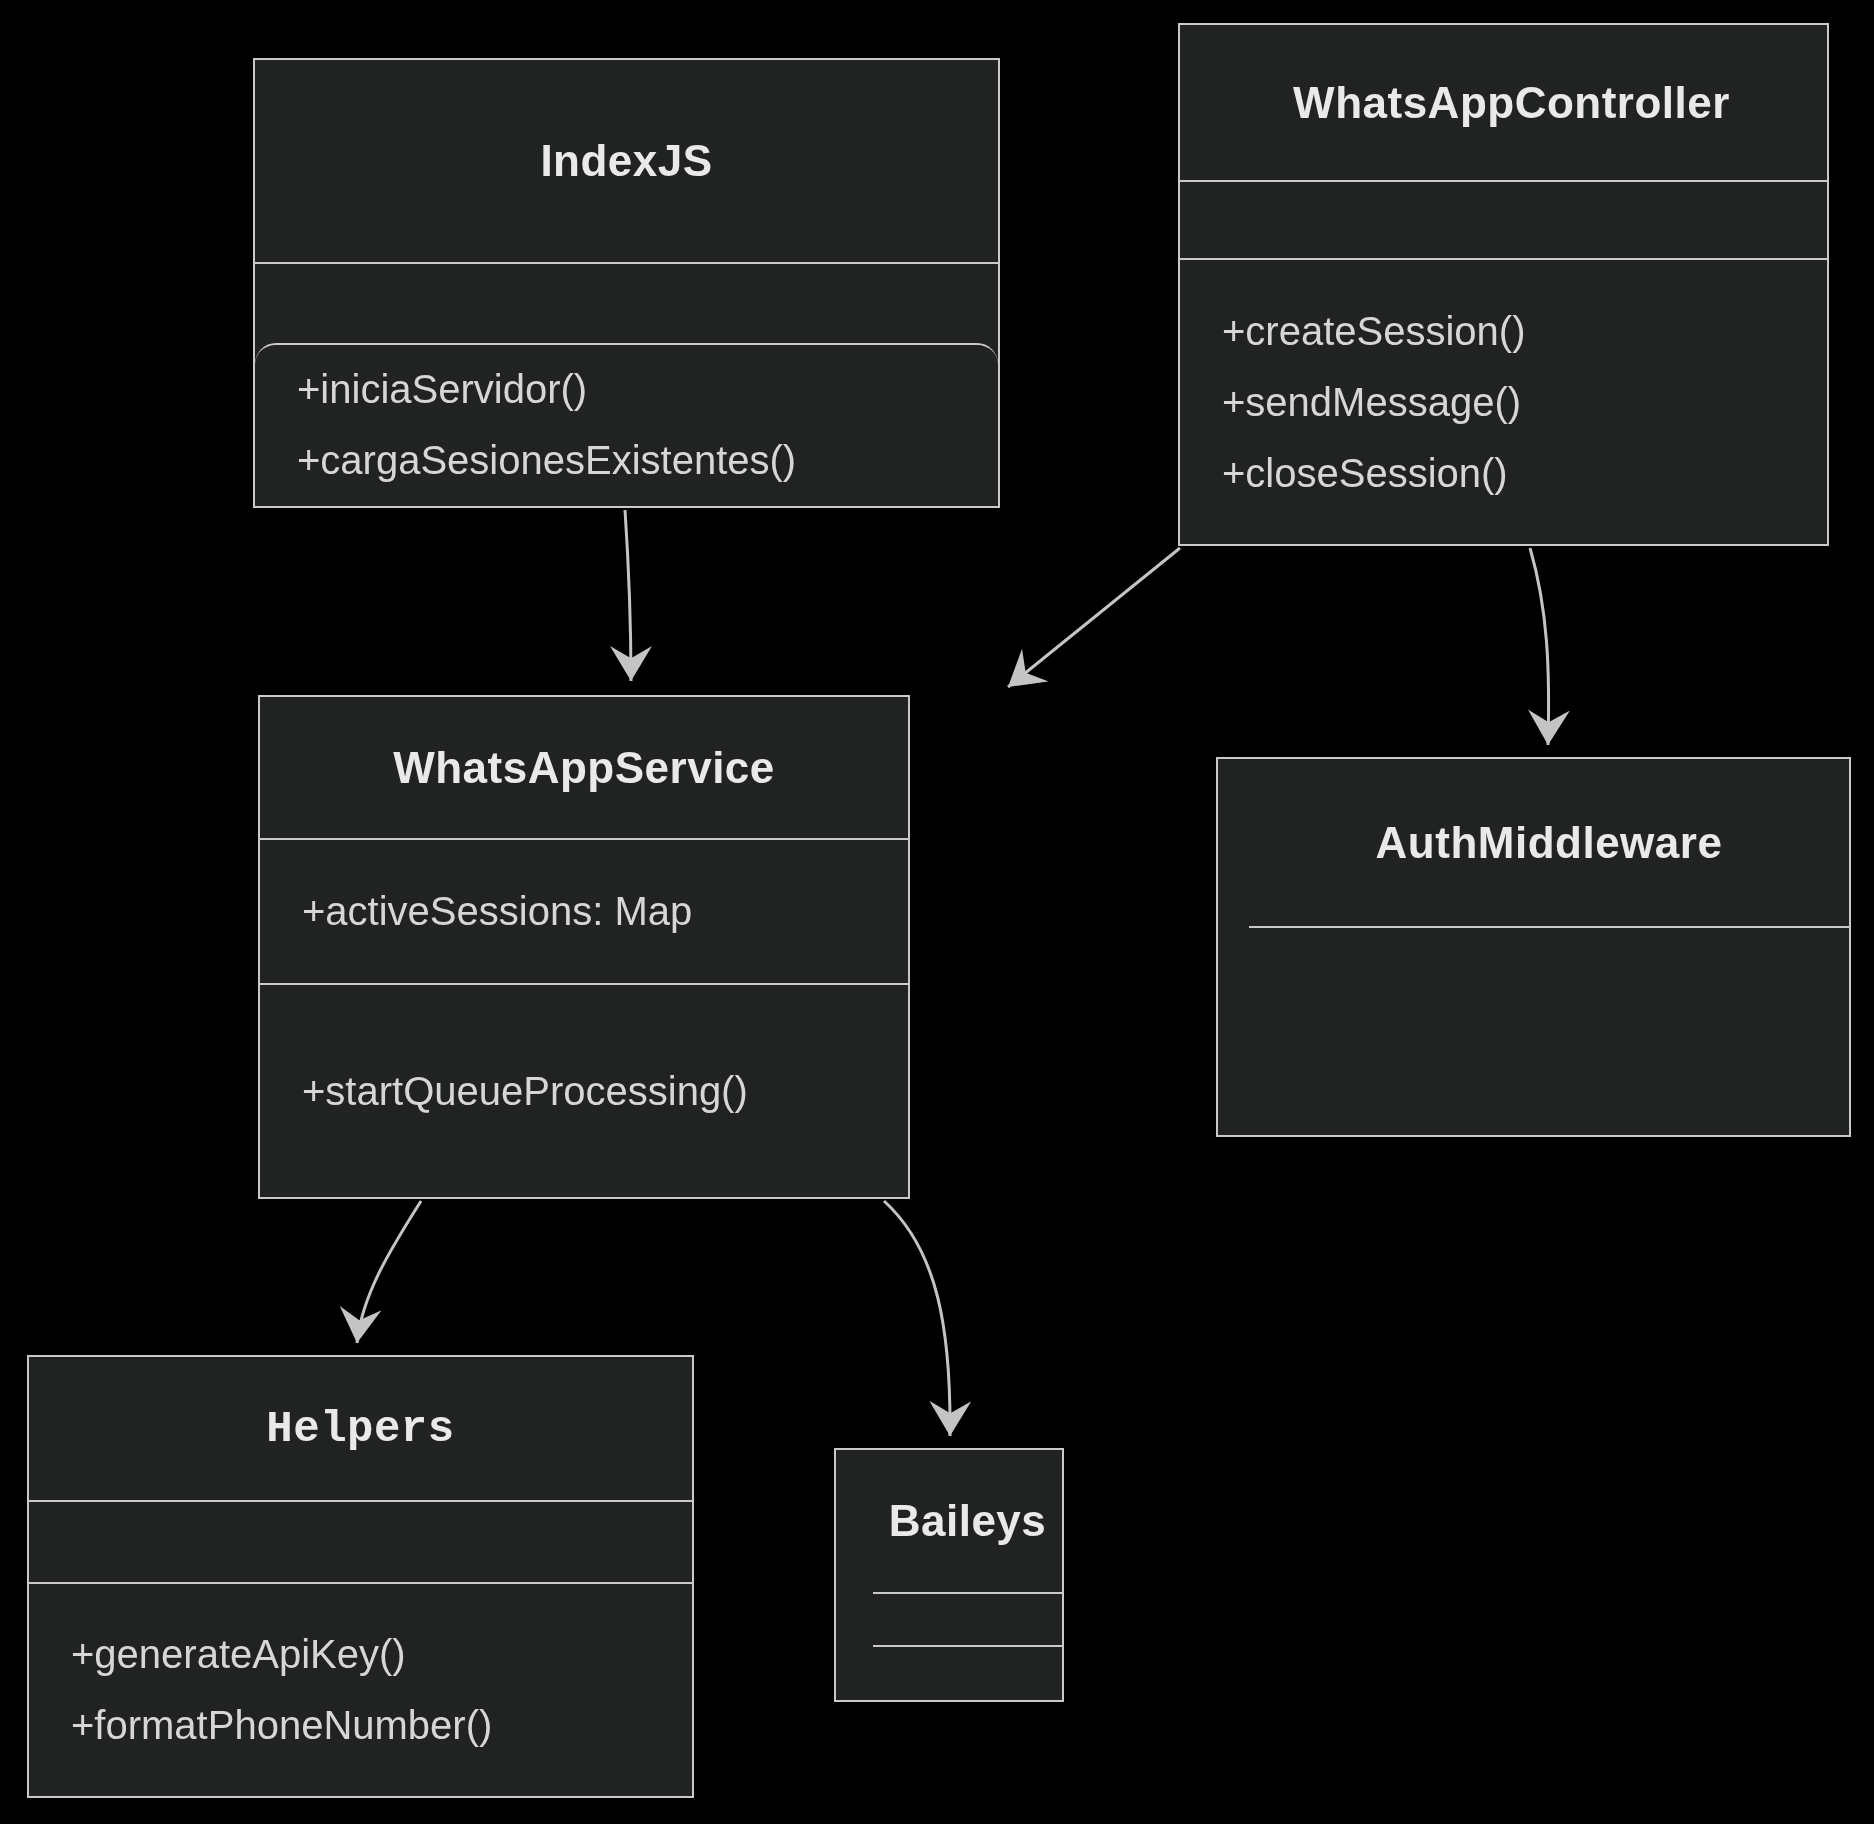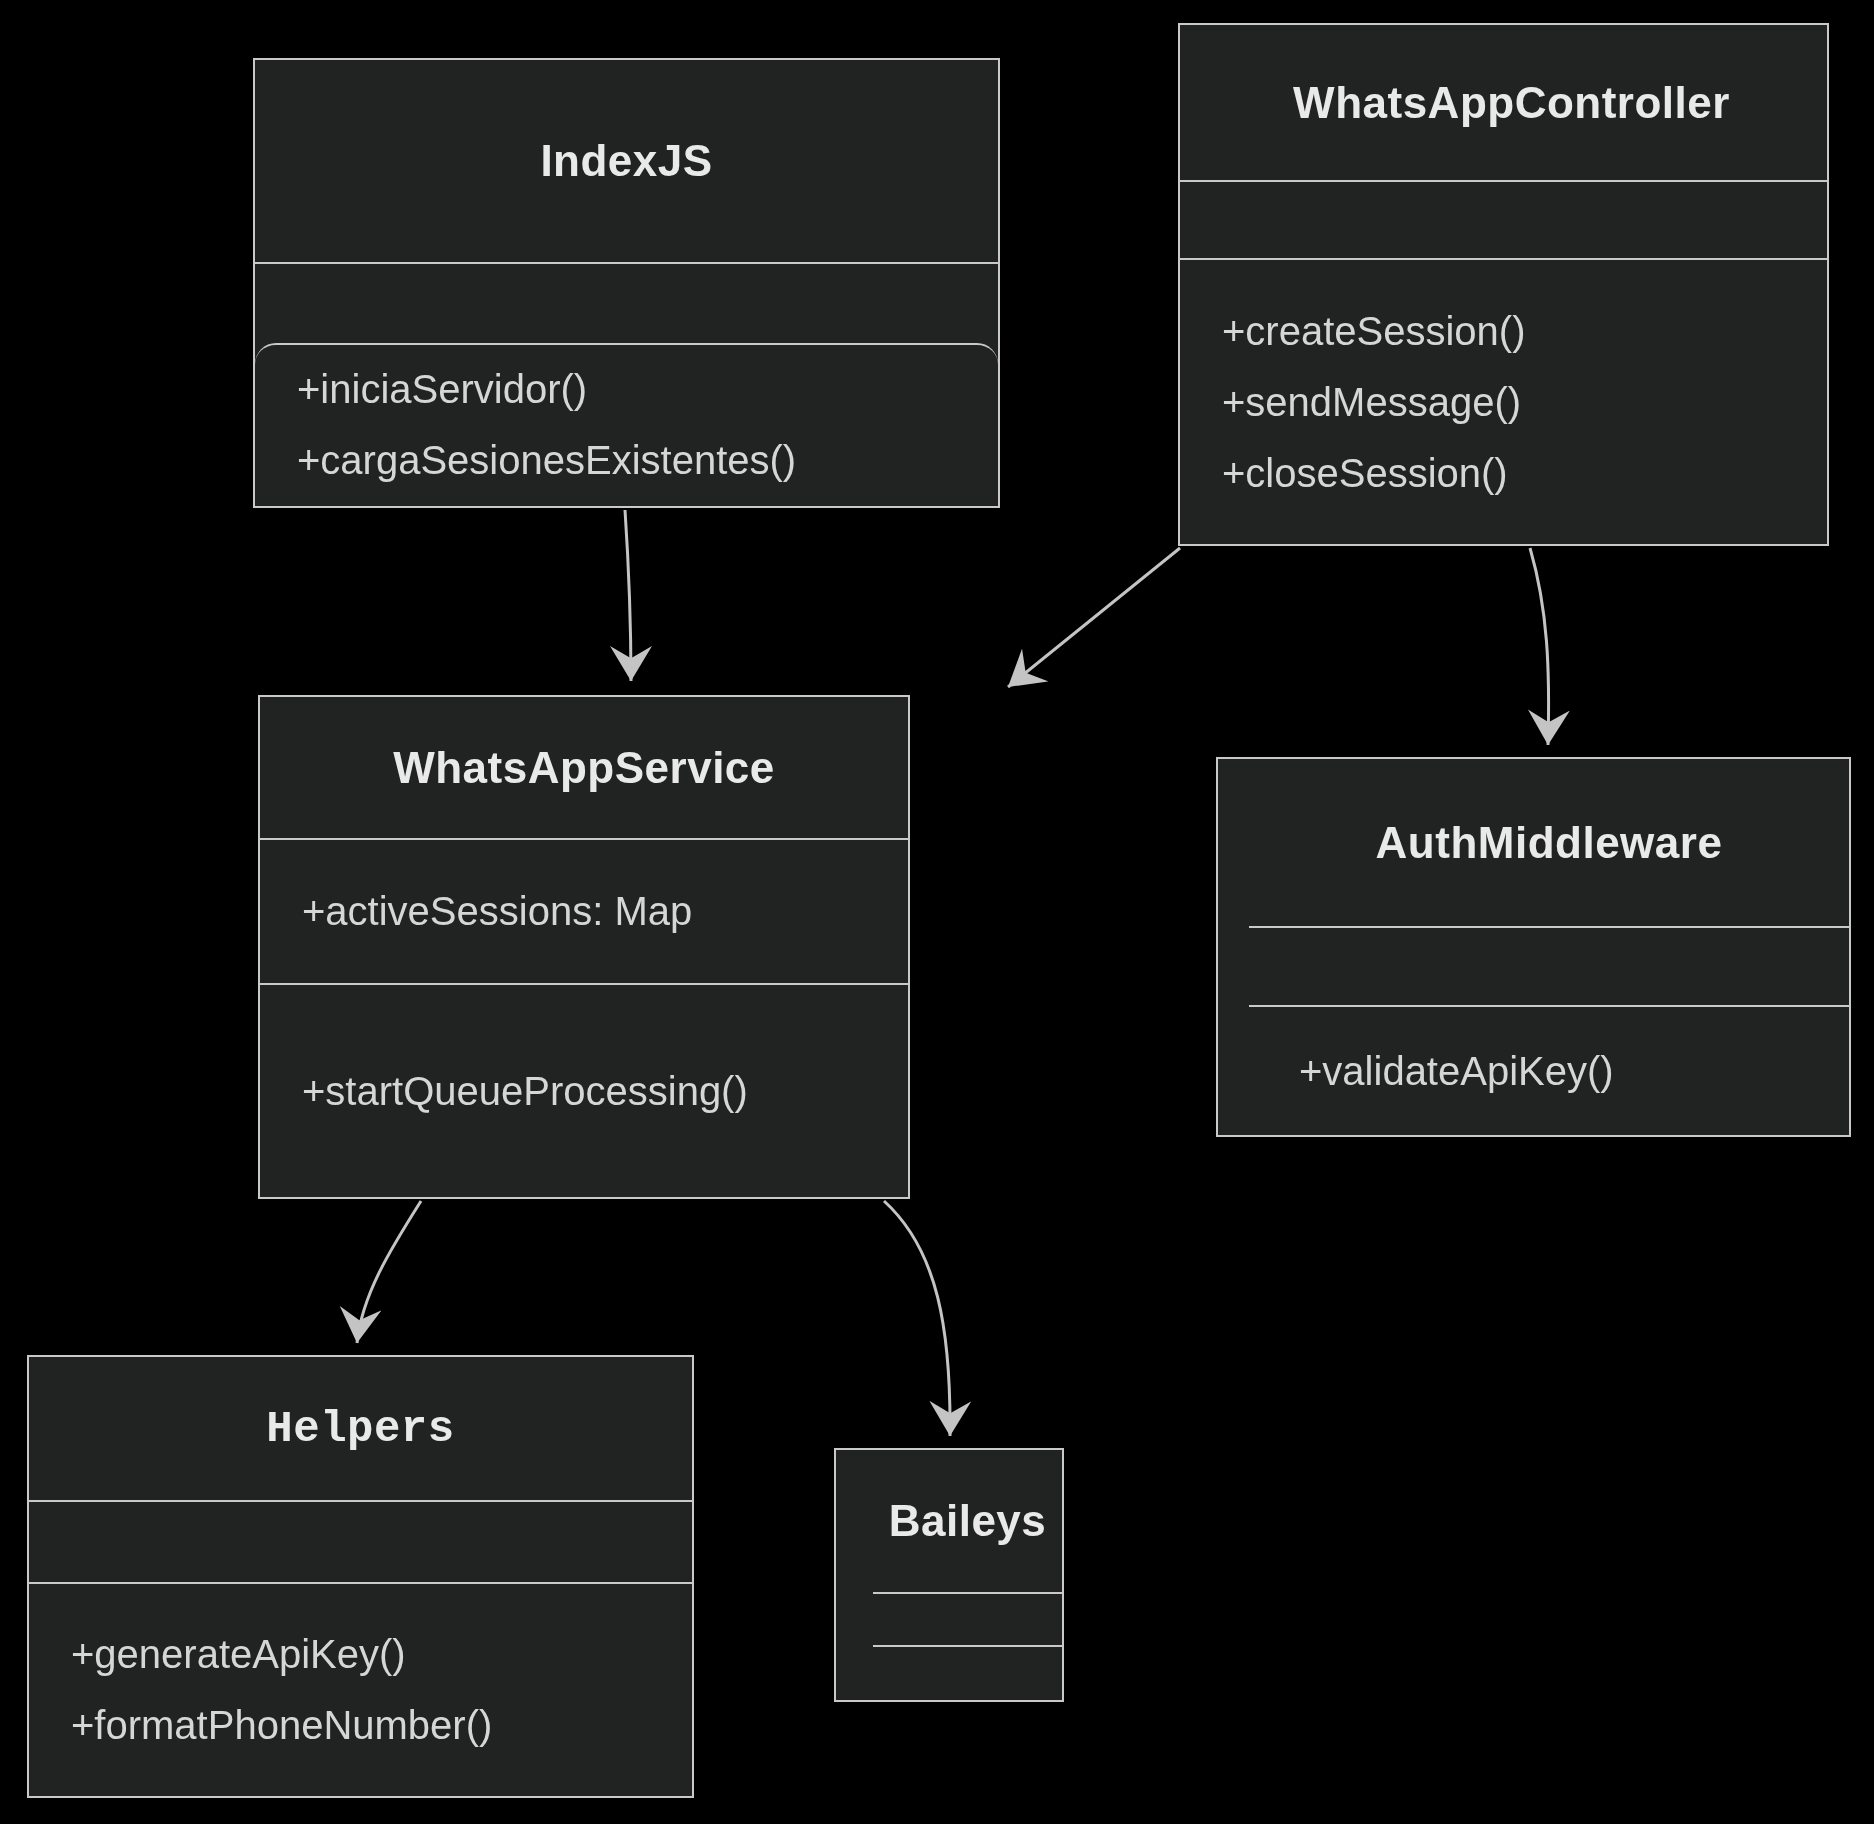--- a/index.html
+++ b/index.html
@@ -118,23 +118,20 @@
       <div class="member">+activeSessions: Map</div>
     </div>
     <div class="uml-sec methods">
       <div class="member">+startQueueProcessing()</div>
     </div>
   </div>
 
   <div class="uml-class" id="box-auth">
     <div class="uml-title">AuthMiddleware</div>
     <div class="uml-sec attrs"></div>
-    <div class="uml-sec methods">
-      <div class="member">+validateApiKey()</div>
-    </div>
   </div>
 
   <div class="uml-class" id="box-helpers">
     <div class="uml-title">Helpers</div>
     <div class="uml-sec attrs"></div>
     <div class="uml-sec methods">
       <div class="member">+generateApiKey()</div>
       <div class="member">+formatPhoneNumber()</div>
     </div>
   </div>

